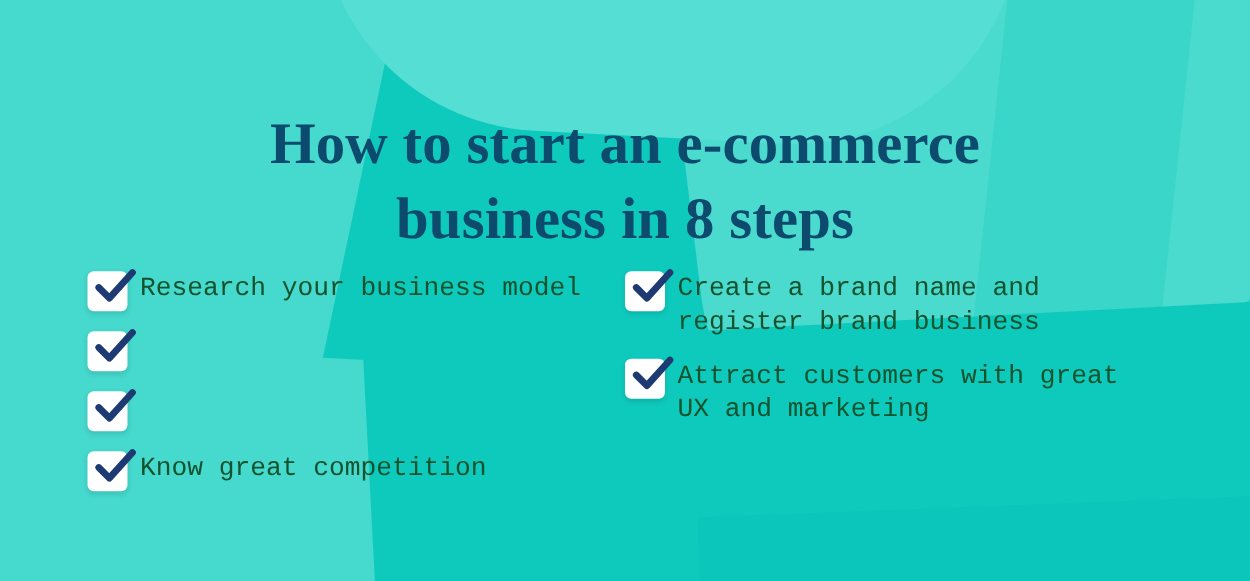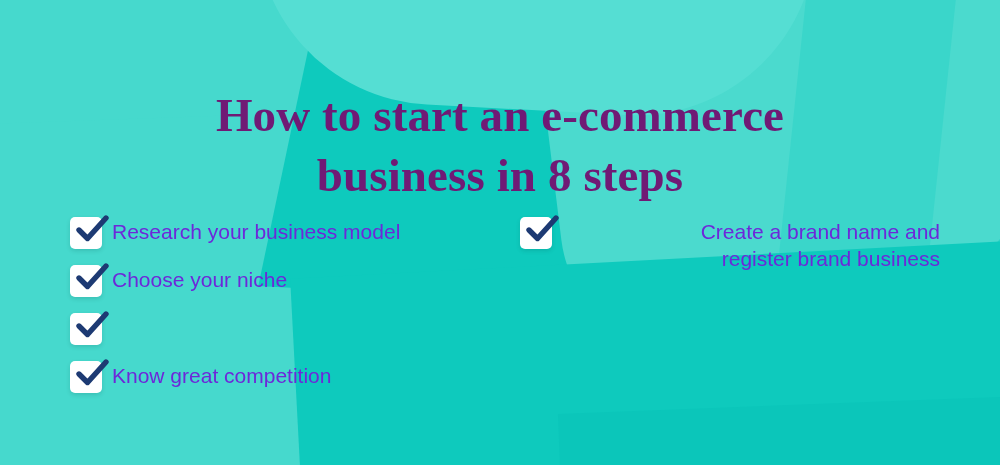--- a/index.html
+++ b/index.html
@@ -97,34 +97,34 @@
 
   #page-title {
     position: absolute;
     left: 0;
     top: 54px;
     width: 1000px;
     text-align: center;
     font-family: "Liberation Serif", "DejaVu Serif", serif;
     font-size: 47px;
     line-height: 60px;
-    color: #701a75;
+    color: #0c4a6e;
     letter-spacing: 0.1px;
   }
   #page-title .title-line {
     display: block;
     white-space: nowrap;
   }
 
   .checklist {
     position: absolute;
     top: 216px;
   }
   #checklist-left  { left: 70px;  width: 430px; }
-  #checklist-right { left: 520px; width: 420px; text-align: right; }
+  #checklist-right { left: 500px; width: 420px; }
 
   .check-item {
     position: relative;
     display: flex;
     align-items: flex-start;
     min-height: 34px;
   }
   #checklist-left  .check-item { margin-bottom: 14px; }
   #checklist-right .check-item { margin-bottom: 14px; }
 
@@ -146,24 +146,24 @@
   }
   .checkbox .tick {
     position: absolute;
     left: 2px;
     top: -7px;
     width: 40px;
     height: 40px;
   }
   .check-label {
     flex: 1 1 auto;
-    font-family: Liberation Sans, sans-serif;
+    font-family: Liberation Mono, monospace;
     font-size: 21px;
     line-height: 27px;
-    color: #6d28d9;
+    color: #14532d;
     padding-top: 2px;
   }
   .check-label .lbl-line { display: block; white-space: nowrap; }
 </style>
 </head>
 <body>
 
 <div id="banner">
 
   <div class="bg-layer" id="bg-base"></div>
@@ -197,23 +197,20 @@
         </span>
       </div>
 
       <div class="check-item">
         <span class="checkbox">
           <span class="box"></span>
           <svg class="tick" viewBox="0 0 40 40">
             <path d="M7 20 L15.5 28.5 L34 8" fill="none" stroke="#1d3a73" stroke-width="5.4" stroke-linecap="round" stroke-linejoin="round"></path>
           </svg>
         </span>
-        <span class="check-label">
-          <span class="lbl-line">Choose your niche</span>
-        </span>
       </div>
 
       <div class="check-item">
         <span class="checkbox">
           <span class="box"></span>
           <svg class="tick" viewBox="0 0 40 40">
             <path d="M7 20 L15.5 28.5 L34 8" fill="none" stroke="#1d3a73" stroke-width="5.4" stroke-linecap="round" stroke-linejoin="round"></path>
           </svg>
         </span>
       </div>
@@ -241,17 +238,29 @@
             <path d="M7 20 L15.5 28.5 L34 8" fill="none" stroke="#1d3a73" stroke-width="5.4" stroke-linecap="round" stroke-linejoin="round"></path>
           </svg>
         </span>
         <span class="check-label">
           <span class="lbl-line">Create a brand name and</span>
           <span class="lbl-line">register brand business</span>
         </span>
       </div>
 
 
+      <div class="check-item">
+        <span class="checkbox">
+          <span class="box"></span>
+          <svg class="tick" viewBox="0 0 40 40">
+            <path d="M7 20 L15.5 28.5 L34 8" fill="none" stroke="#1d3a73" stroke-width="5.4" stroke-linecap="round" stroke-linejoin="round"></path>
+          </svg>
+        </span>
+        <span class="check-label">
+          <span class="lbl-line">Attract customers with great</span>
+          <span class="lbl-line">UX and marketing</span>
+        </span>
+      </div>
 
     </div>
 
   </div>
 </div>
 
 </body></html>

